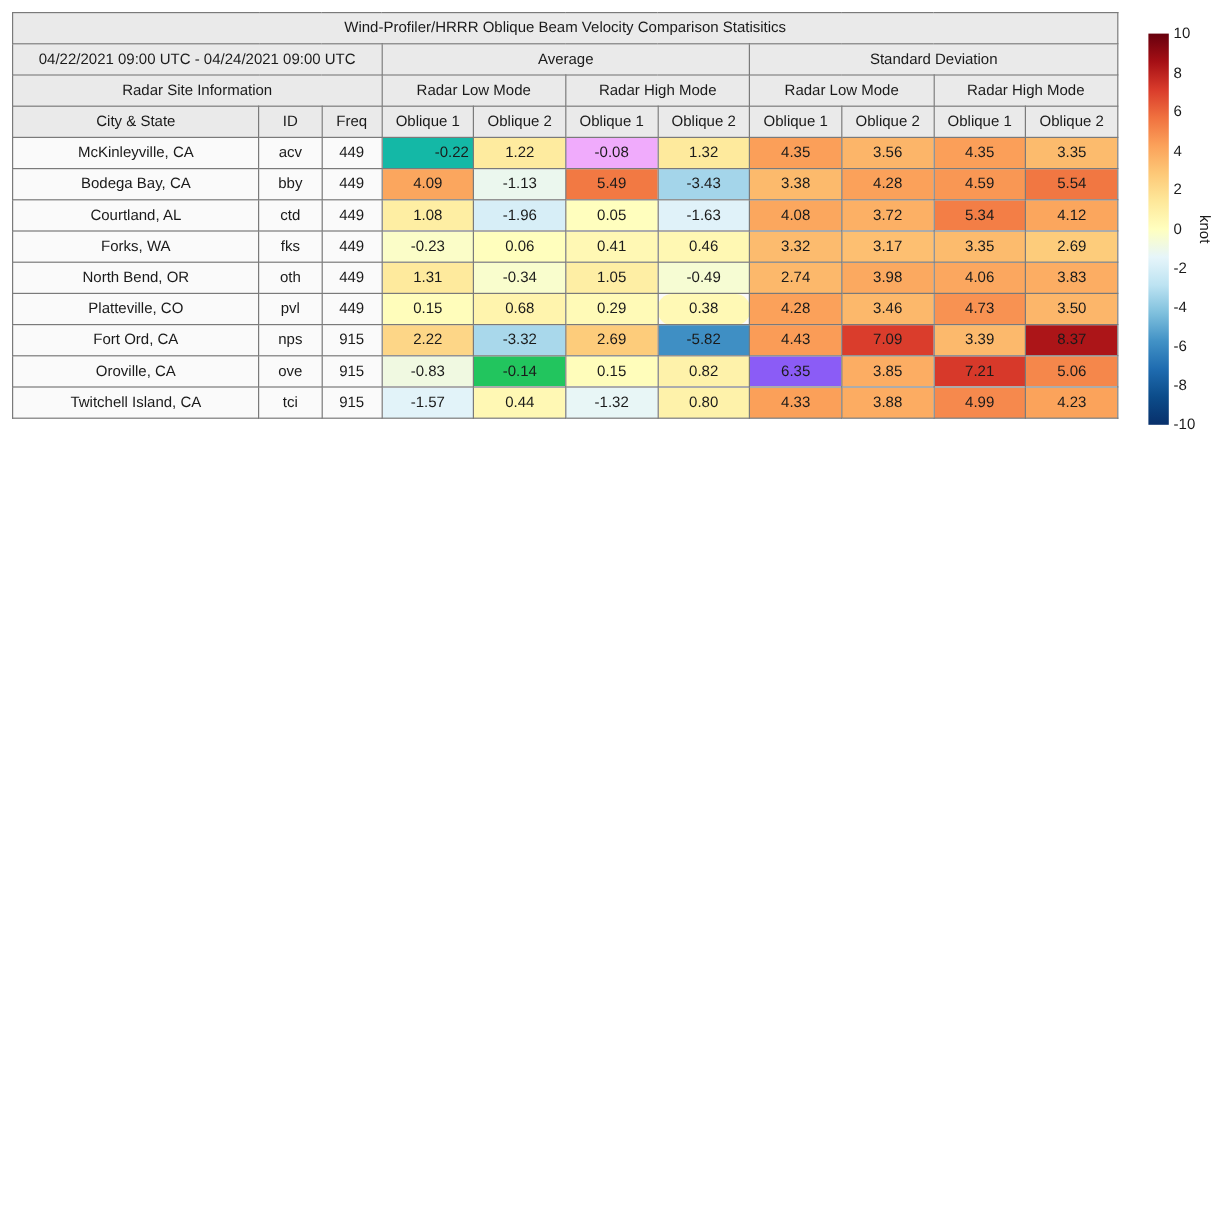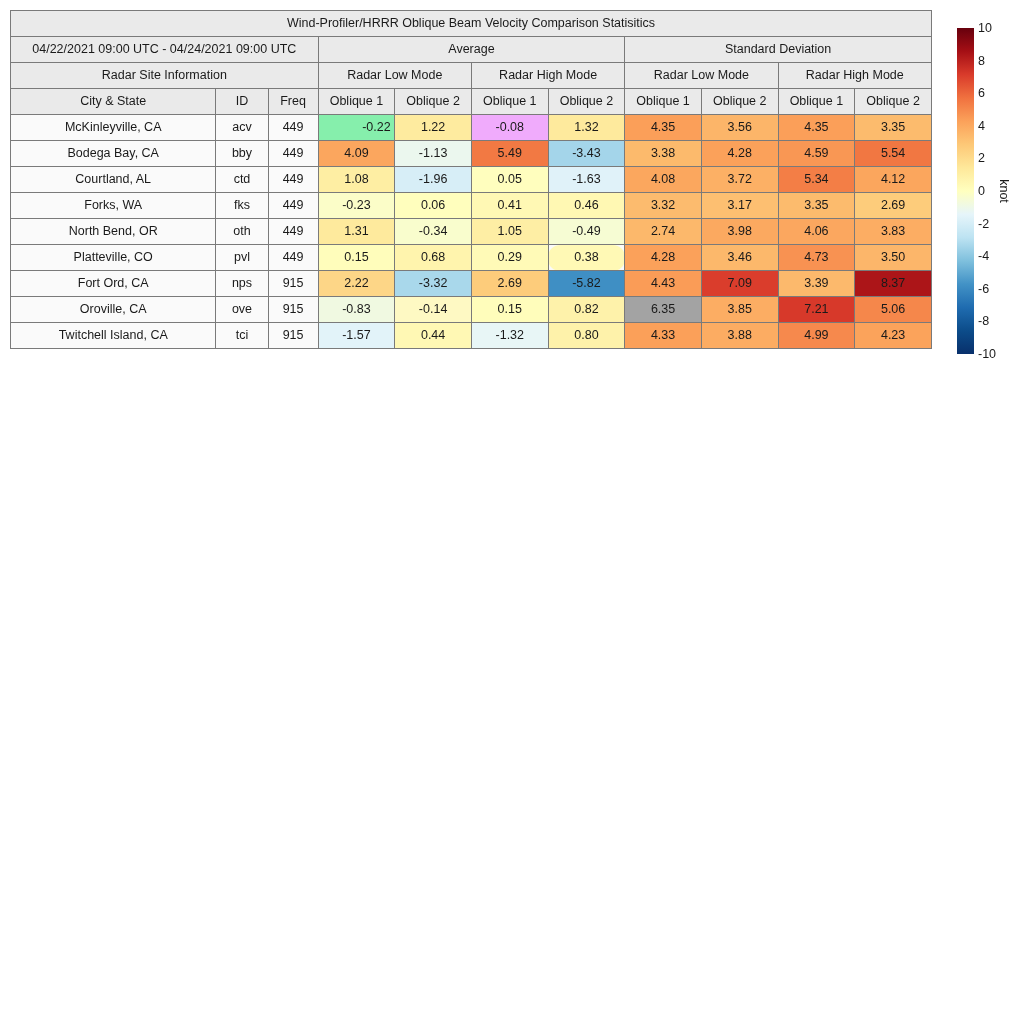--- a/index.html
+++ b/index.html
@@ -150,21 +150,21 @@
           <th>Oblique 2</th>
           <th>Oblique 1</th>
           <th>Oblique 2</th>
         </tr>
       </thead>
       <tbody id="table-body">
           <tr>
             <td class="site-name">McKinleyville, CA</td>
             <td class="site-id">acv</td>
             <td class="site-freq">449</td>
-            <td class="value-cell" style="background: #86efac; padding-left: 42px;">-0.22</td>
+            <td class="value-cell" style="background: #14b8a6; padding-left: 42px;">-0.22</td>
             <td class="value-cell" style="background: rgb(254, 235, 159);">1.22</td>
             <td class="value-cell" style="background: #f0abfc;">-0.08</td>
             <td class="value-cell" style="background: rgb(254, 234, 157);">1.32</td>
             <td class="value-cell" style="background: rgb(251, 159, 89);">4.35</td>
             <td class="value-cell" style="background: rgb(252, 181, 105);">3.56</td>
             <td class="value-cell" style="background: rgb(251, 159, 89);">4.35</td>
             <td class="value-cell" style="background: rgb(252, 187, 109);">3.35</td>
           </tr>
           <tr>
             <td class="site-name">Bodega Bay, CA</td>
@@ -242,24 +242,24 @@
             <td class="value-cell" style="background: rgb(250, 156, 87);">4.43</td>
             <td class="value-cell" style="background: rgb(218, 61, 44);">7.09</td>
             <td class="value-cell" style="background: rgb(252, 185, 108);">3.39</td>
             <td class="value-cell" style="background: rgb(172, 21, 24);">8.37</td>
           </tr>
           <tr>
             <td class="site-name">Oroville, CA</td>
             <td class="site-id">ove</td>
             <td class="site-freq">915</td>
             <td class="value-cell" style="background: rgb(240, 249, 225);">-0.83</td>
-            <td class="value-cell" style="background: #fef9c3;">-0.14</td>
+            <td class="value-cell" style="background: #22c55e;">-0.14</td>
             <td class="value-cell" style="background: rgb(255, 253, 187);">0.15</td>
             <td class="value-cell" style="background: rgb(254, 242, 170);">0.82</td>
-            <td class="value-cell" style="background: #a3a3a3;">6.35</td>
+            <td class="value-cell" style="background: #8b5cf6;">6.35</td>
             <td class="value-cell" style="background: rgb(252, 173, 99);">3.85</td>
             <td class="value-cell" style="background: rgb(215, 57, 42);">7.21</td>
             <td class="value-cell" style="background: rgb(245, 135, 75);">5.06</td>
           </tr>
           <tr>
             <td class="site-name">Twitchell Island, CA</td>
             <td class="site-id">tci</td>
             <td class="site-freq">915</td>
             <td class="value-cell" style="background: rgb(226, 243, 249);">-1.57</td>
             <td class="value-cell" style="background: rgb(255, 248, 180);">0.44</td>

